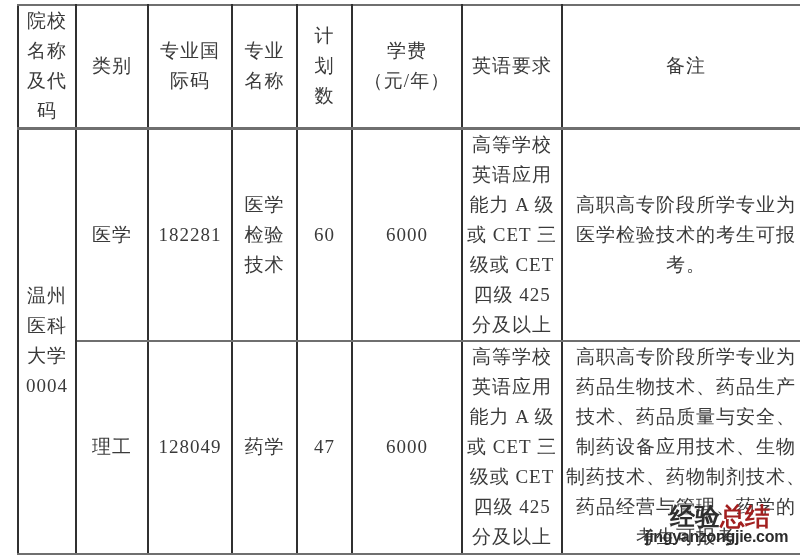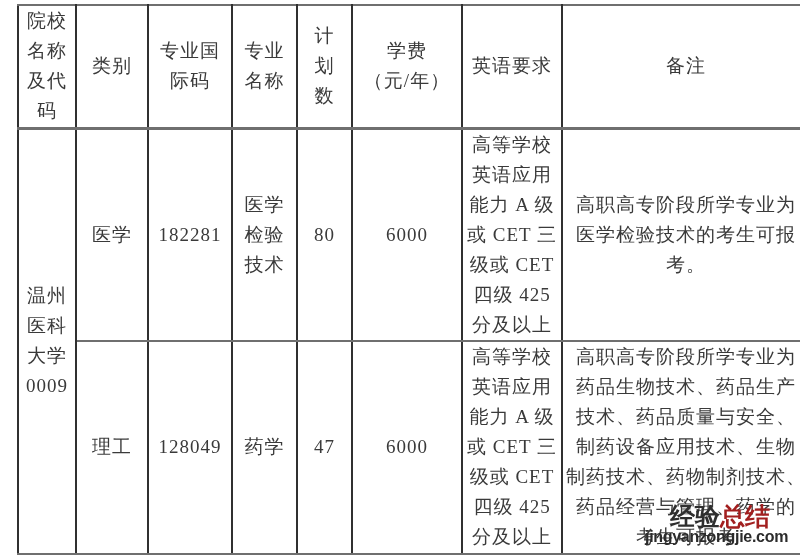--- a/index.html
+++ b/index.html
@@ -115,27 +115,27 @@
 数</th>
       <th class="pre">学费
 （元/年）</th>
       <th class="pre">英语要求</th>
       <th class="pre">备注</th>
     </tr>
     <tr style="height:211px">
       <td rowspan="2" class="pre">温州
 医科
 大学
-0009</td>
+0004</td>
       <td>医学</td>
       <td>182281</td>
       <td class="pre">医学
 检验
 技术</td>
-      <td>80</td>
+      <td>60</td>
       <td>6000</td>
       <td class="pre cell-english">高等学校
 英语应用
 能力 A 级
 或 CET 三
 级或 CET
 四级 425
 分及以上</td>
       <td class="pre cell-remark">高职高专阶段所学专业为
 医学检验技术的考生可报

